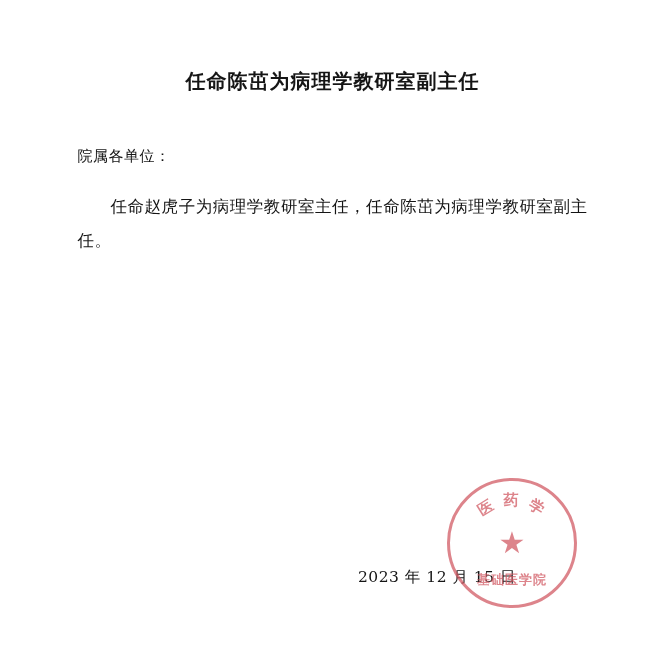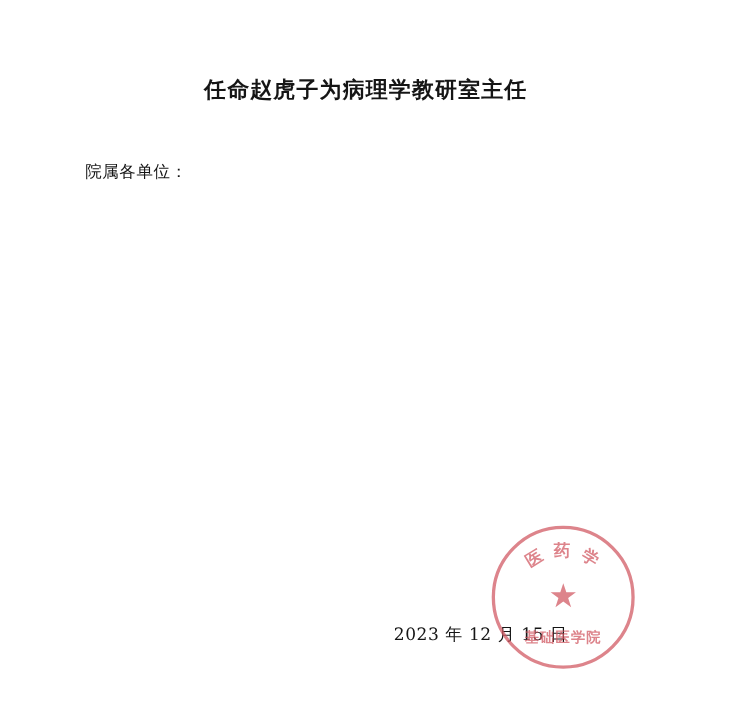--- a/index.html
+++ b/index.html
@@ -112,24 +112,25 @@
     color: #d0555f;
     font-weight: 700;
     letter-spacing: 1px;
   }
 </style>
 </head>
 <body>
 
 <div class="page">
 
-  <div class="doc-title">任命赵虎子为病理学教研室主任</div>
+  <div class="doc-title">任命陈茁为病理学教研室副主任</div>
 
   <div class="body-block">
     <div class="salutation">院属各单位：</div>
+    <p class="para">任命赵虎子为病理学教研室主任，任命陈茁为病理学教研室副主任。</p>
   </div>
 
   <div class="signature-area">
     <div class="sign-date">2023 年 12 月 15 日</div>
   </div>
 
   <div class="seal">
     <div class="seal-inner">
       <svg class="seal-arc" viewBox="0 0 124 124">
         <defs>

